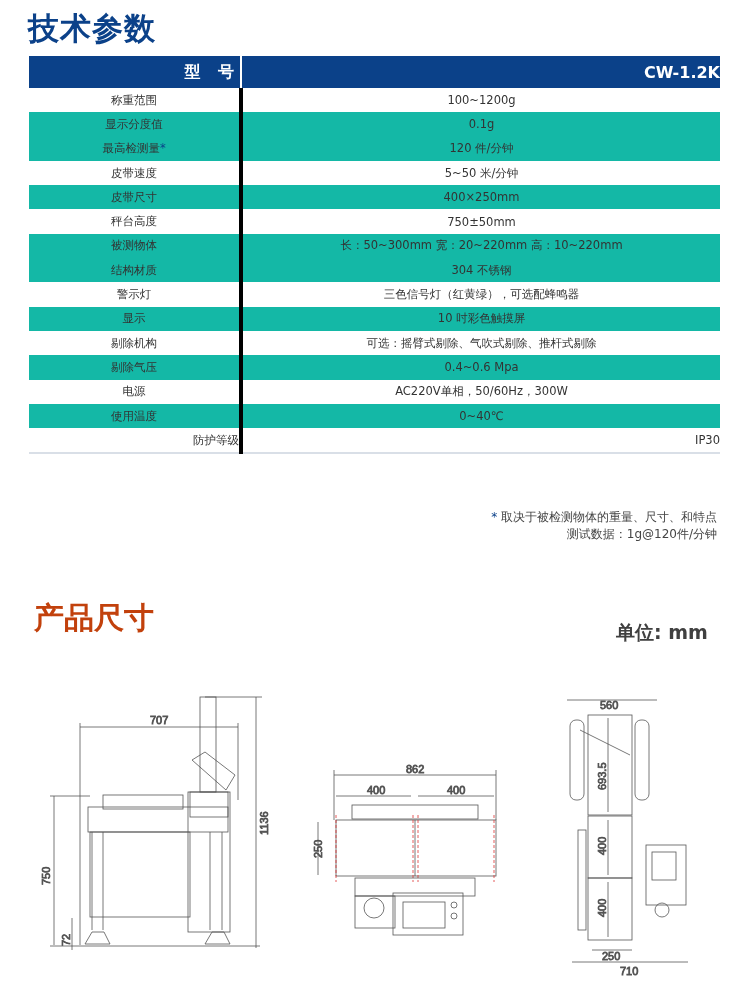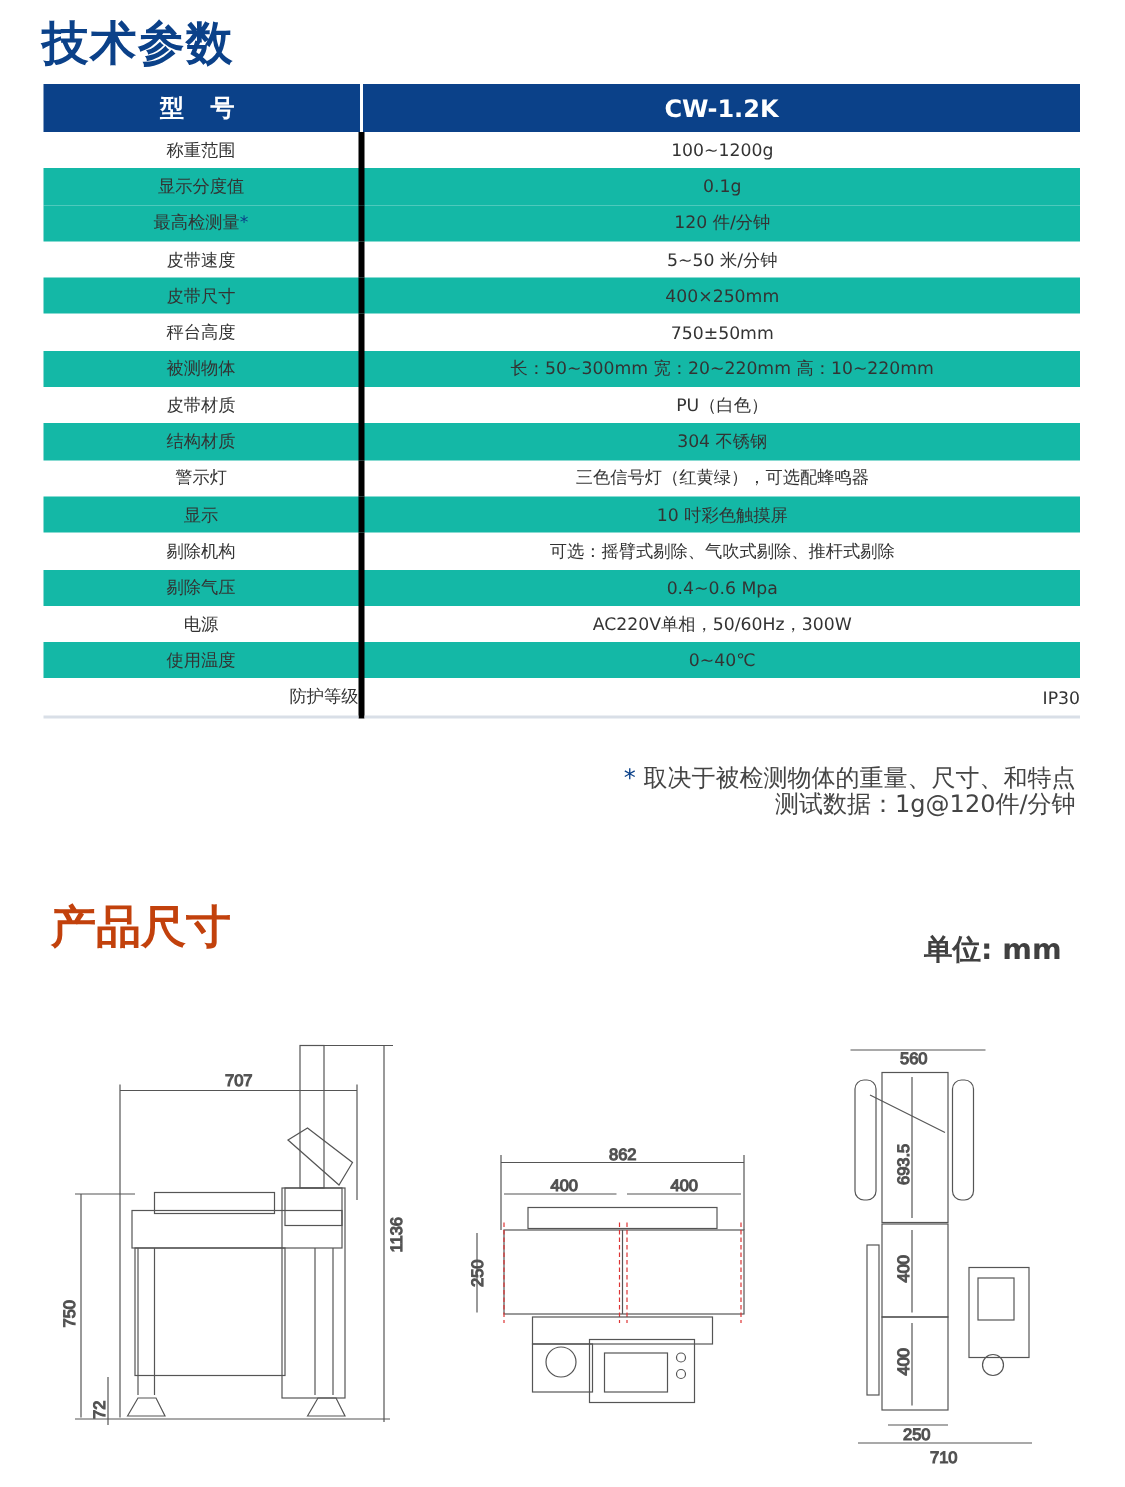--- a/index.html
+++ b/index.html
@@ -3,28 +3,28 @@
 <meta charset="utf-8">
 <style>
   html, body { margin: 0; padding: 0; background: #ffffff; }
   body { width: 750px; height: 991px; position: relative; overflow: hidden;
          font-family: "DejaVu Sans", "Liberation Sans", sans-serif; color: #333; }
   .h1 { position: absolute; left: 28px; top: 8px; font-size: 31px; font-weight: bold;
         color: #0b4189; letter-spacing: 1px; }
   table.spec { position: absolute; left: 29px; top: 56px; width: 691px;
                border-collapse: collapse; table-layout: fixed; }
   table.spec th { background: #0b4189; color: #ffffff; height: 32px; font-size: 16px;
-                  font-weight: bold; text-align: center; padding: 0; }
+                  font-weight: bold; text-align: right; padding: 0; }
   table.spec th.c1 { width: 211px; border-right: 2px solid #ffffff; letter-spacing: 6px; }
   table.spec td { height: 24.3px; font-size: 11.5px; text-align: center; padding: 0; color: #333; }
   table.spec td.c1 { border-right: 4px solid #000000; }
   table.spec tr.alt td { background: #14b8a6; }
   table.spec tr.last td { border-bottom: 2px solid #d9dfe7; text-align: right; }
   .star { color: #0b4189; }
-  .note { position: absolute; right: 33px; font-size: 16px; color: #444; text-align: right; }
+  .note { position: absolute; right: 33px; font-size: 12px; color: #444; text-align: right; }
   .h2 { position: absolute; left: 34px; top: 598px; font-size: 30px; font-weight: bold; color: #c2410c; }
   .unit { position: absolute; left: 616px; top: 620px; font-size: 19px; font-weight: bold; color: #404040; }
   svg.dwg { position: absolute; left: 0; top: 660px; }
   svg.dwg text { font-family: "Liberation Sans", sans-serif; font-size: 11px; fill: #333; }
 </style>
 </head>
 <body>
 
 <div class="h1">技术参数</div>
 
@@ -56,24 +56,20 @@
         <td class="c1"><span>皮带尺寸</span><span class="star"></span></td>
         <td>400×250mm</td>
       </tr>
       <tr>
         <td class="c1"><span>秤台高度</span><span class="star"></span></td>
         <td>750±50mm</td>
       </tr>
       <tr class="alt">
         <td class="c1"><span>被测物体</span><span class="star"></span></td>
         <td>长：50~300mm    宽：20~220mm    高：10~220mm</td>
-      </tr>
-      <tr>
-        <td class="c1"><span>皮带材质</span><span class="star"></span></td>
-        <td>PU（白色）</td>
       </tr>
       <tr class="alt">
         <td class="c1"><span>结构材质</span><span class="star"></span></td>
         <td>304 不锈钢</td>
       </tr>
       <tr>
         <td class="c1"><span>警示灯</span><span class="star"></span></td>
         <td>三色信号灯（红黄绿），可选配蜂鸣器</td>
       </tr>
       <tr class="alt">

